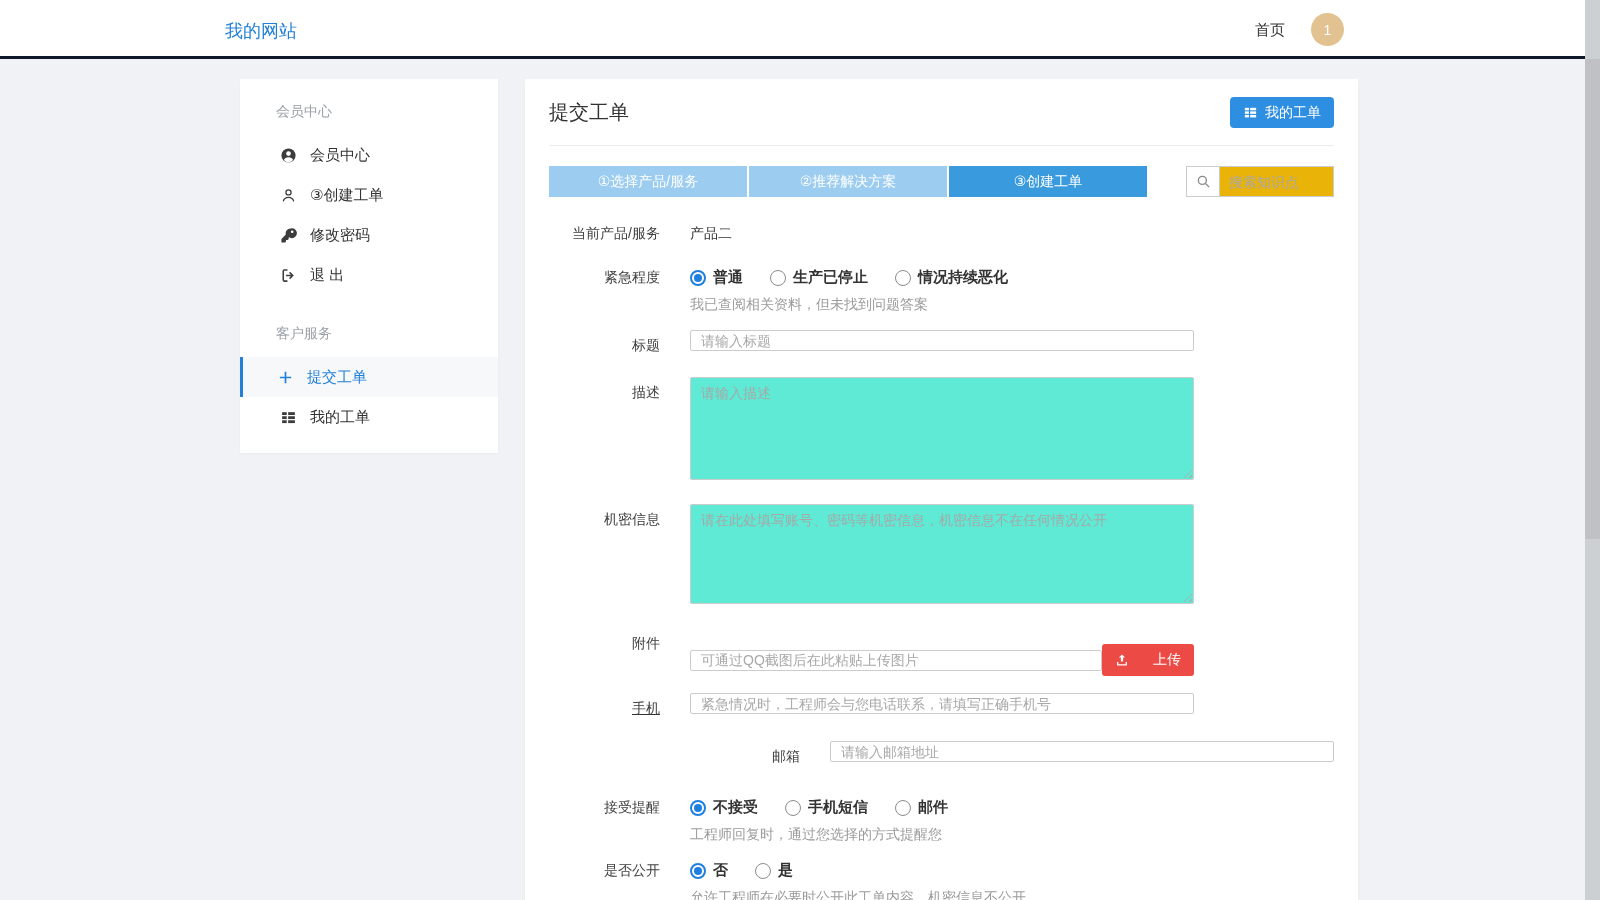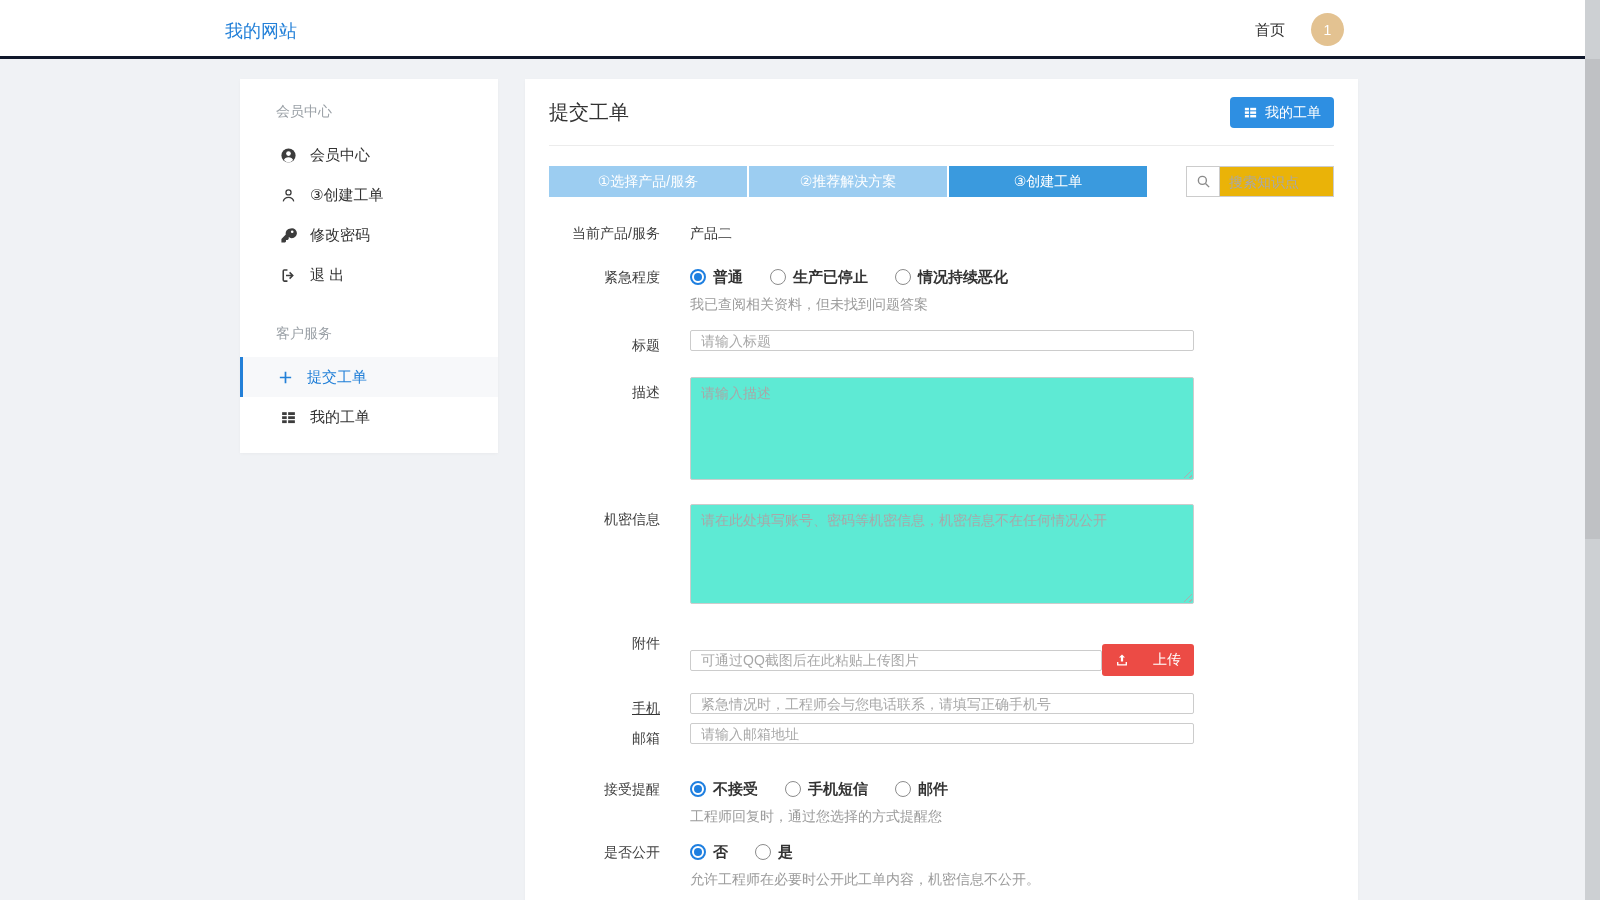--- a/index.html
+++ b/index.html
@@ -95,21 +95,21 @@
     width:100%; border:1px solid #ccc; border-radius:2px; padding:7px 10px; resize:none;
     font-size:14px; color:#333; outline:none; display:block; background:#5eead4; font-family:inherit;
   }
   .ta.desc { height:103px; }
   .ta.secret { height:100px; }
   .grip {
     position:absolute; right:2px; bottom:2px; width:10px; height:10px;
     background:repeating-linear-gradient(135deg,#adadad 0 1px,transparent 1px 4px);
     clip-path:polygon(100% 0,0 100%,100% 100%);
   }
-  .radio-line { display:flex; align-items:center; height:20px; }
+  .radio-line { display:flex; align-items:flex-end; height:20px; }
   .radio { display:inline-flex; align-items:center; margin-right:27px; cursor:pointer; }
   .rdot {
     width:16px; height:16px; border-radius:50%; border:1px solid #8c8c8c; background:#fff;
     position:relative; flex:none;
   }
   .radio.checked .rdot { border:2px solid #1e7fe0; }
   .radio.checked .rdot::after {
     content:""; position:absolute; left:50%; top:50%; transform:translate(-50%,-50%);
     width:8px; height:8px; border-radius:50%; background:#1e7fe0;
   }
@@ -118,21 +118,21 @@
   .attach { display:flex; align-items:center;margin-top:16px; }
   .attach .txt { flex:1; min-width:0; }
   .btn-upload {
     flex:none; display:inline-flex; align-items:center; gap:24px; height:32px; padding:0 13px;
     background:#ec4b45; color:#fff; border:none; border-radius:3px; font-size:14px; cursor:pointer;
     font-family:inherit;
   }
   .btn-upload .icn { width:14px; height:14px; display:inline-flex; }
   
   .mb24{margin-bottom:24px;} .mb17{margin-bottom:17px;}
-  .mb16{margin-bottom:16px;} .mb18{text-decoration:underline;} .mb26{margin-bottom:26px;}
+  .mb16{margin-bottom:16px;} .mb18{margin-bottom:18px;text-decoration:underline;} .mb26{margin-bottom:26px;justify-content:flex-end;}
   .icn svg { width:100%; height:100%; }
 </style>
 </head>
 <body>
 
 <div class="header">
   <span class="brand">我的网站</span>
   <span class="nav-home">首页</span>
   <span class="avatar">1</span>
 </div>

